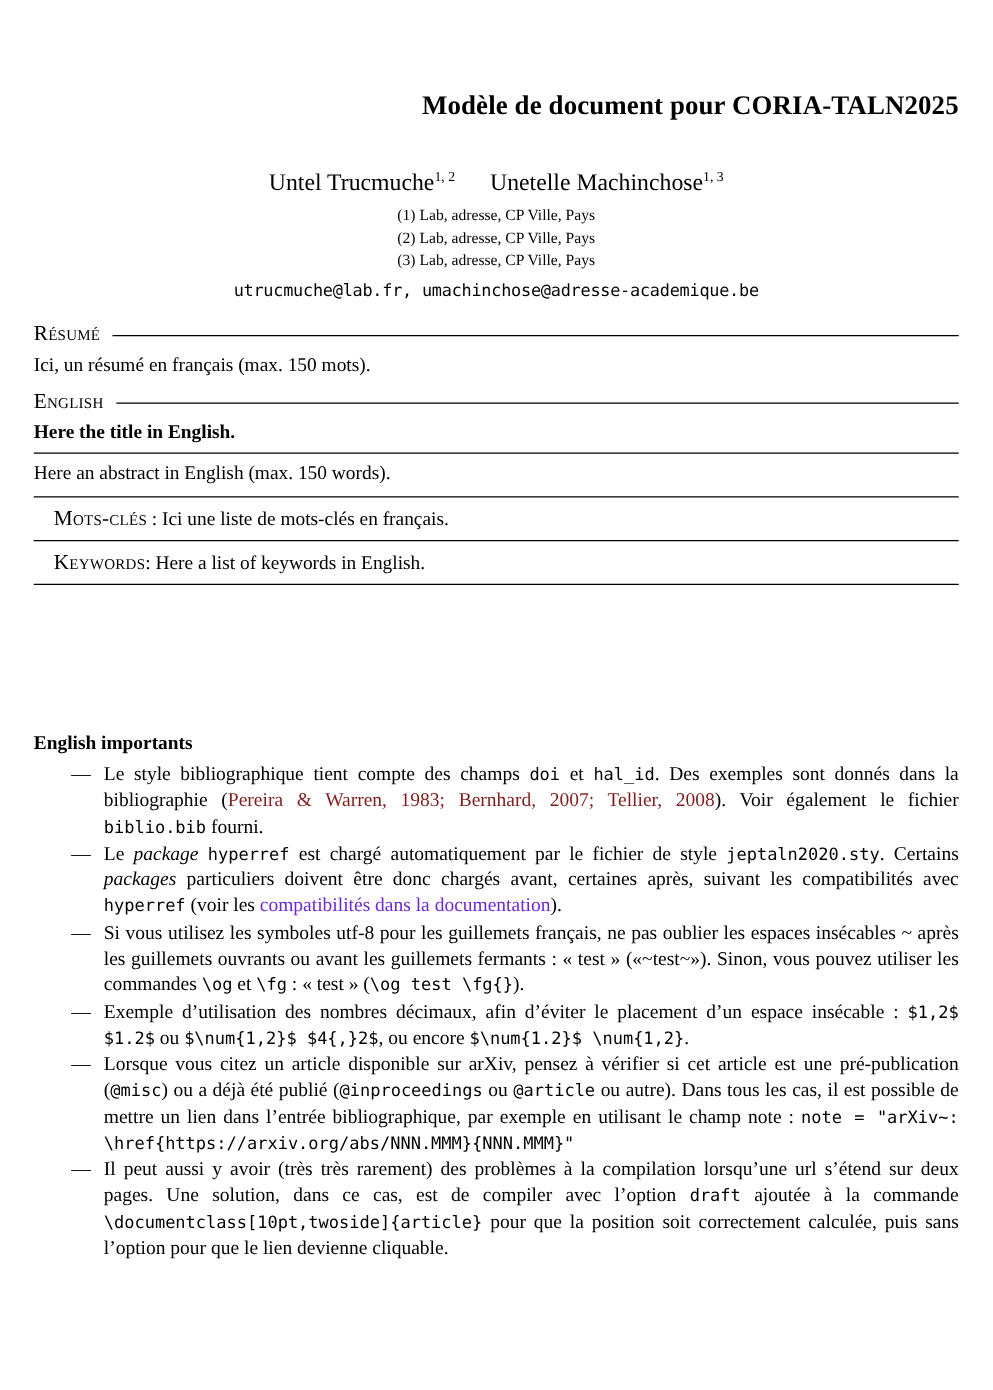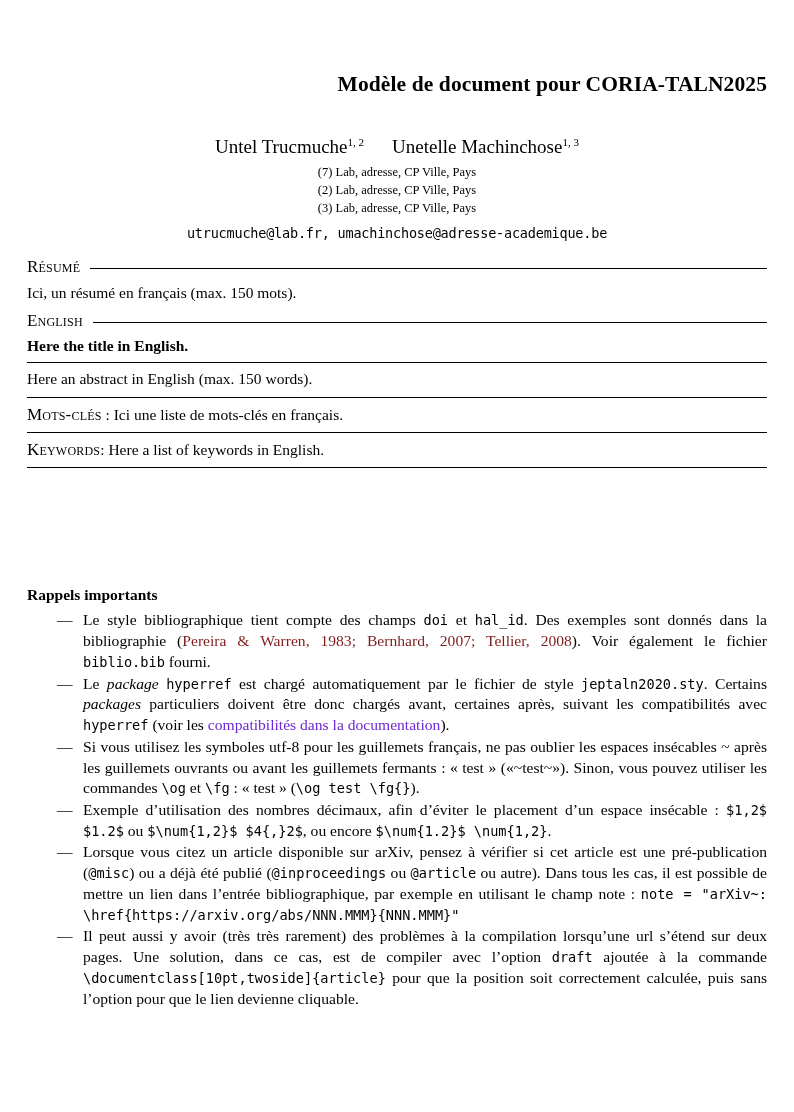--- a/index.html
+++ b/index.html
@@ -98,21 +98,21 @@
     margin: 6px 0 8px 0;
     line-height: 1.3;
   }
   .bold-line {
     font-size: 15.5px;
     font-weight: bold;
     margin: 6px 0 7px 0;
   }
   .kw-line {
     font-size: 15.5px;
-    margin: 7px 0 7px 0;
+    margin: 7px 0 7px 16px;
   }
   .kw-label {
     font-variant: small-caps;
     font-size: 17px;
     letter-spacing: 0.2px;
   }
   .abstract-block { margin-top: 16px; }
 
   
   .reminders {
@@ -155,21 +155,21 @@
 
 <div class="page">
   <div class="content">
 
     <div class="title">Modèle de document pour CORIA-TALN2025</div>
 
     <div class="authors">
       <span class="author"><span>Untel Trucmuche</span><sup>1, 2</sup></span><span class="author"><span>Unetelle Machinchose</span><sup>1, 3</sup></span>
     </div>
 
-    <div class="affil">(7) Lab, adresse, CP Ville, Pays</div>
+    <div class="affil">(1) Lab, adresse, CP Ville, Pays</div>
     <div class="affil">(2) Lab, adresse, CP Ville, Pays</div>
     <div class="affil">(3) Lab, adresse, CP Ville, Pays</div>
 
     <div class="emails">utrucmuche@lab.fr, umachinchose@adresse-academique.be</div>
 
     <div class="abstract-block">
 
       <div class="sec-head-row">
         <div class="sec-head">Résumé</div>
         <div class="rule"></div>
@@ -190,21 +190,21 @@
       </div>
       <div class="full-rule"></div>
 
       <div class="kw-line">
         <span class="kw-label">Keywords</span><span>: </span><span>Here a list of keywords in English.</span>
       </div>
       <div class="full-rule"></div>
     </div>
 
     <div class="reminders">
-      <div class="rem-title">Rappels importants</div>
+      <div class="rem-title">English importants</div>
       <ul class="dashlist" id="reminders-list">
           <li><span>Le style bibliographique tient compte des champs </span><span class="mono">doi</span><span> et </span><span class="mono">hal_id</span><span>. Des exemples sont donnés dans la bibliographie (</span><span class="cite">Pereira &amp; Warren, 1983; Bernhard, 2007; Tellier, 2008</span><span>). Voir également le fichier </span><span class="mono">biblio.bib</span><span> fourni.</span></li>
           <li><span>Le </span><span class="it">package</span><span> </span><span class="mono">hyperref</span><span> est chargé automatiquement par le fichier de style </span><span class="mono">jeptaln2020.sty</span><span>. Certains </span><span class="it">packages</span><span> particuliers doivent être donc chargés avant, certaines après, suivant les compatibilités avec </span><span class="mono">hyperref</span><span> (voir les </span><span class="link">compatibilités dans la documentation</span><span>).</span></li>
           <li><span>Si vous utilisez les symboles utf-8 pour les guillemets français, ne pas oublier les espaces insécables ~ après les guillemets ouvrants ou avant les guillemets fermants : « test » («~test~»). Sinon, vous pouvez utiliser les commandes </span><span class="mono">\og</span><span> et </span><span class="mono">\fg</span><span> : « test » (</span><span class="mono">\og test \fg{}</span><span>).</span></li>
           <li><span>Exemple d’utilisation des nombres décimaux, afin d’éviter le placement d’un espace insécable : </span><span class="mono">$1,2$ $1.2$</span><span> ou </span><span class="mono">$\num{1,2}$ $4{,}2$</span><span>, ou encore </span><span class="mono">$\num{1.2}$ \num{1,2}</span><span>.</span></li>
           <li><span>Lorsque vous citez un article disponible sur arXiv, pensez à vérifier si cet article est une pré-publication (</span><span class="mono">@misc</span><span>) ou a déjà été publié (</span><span class="mono">@inproceedings</span><span> ou </span><span class="mono">@article</span><span> ou autre). Dans tous les cas, il est possible de mettre un lien dans l’entrée bibliographique, par exemple en utilisant le champ note : </span><span class="mono">note = "arXiv~: \href{https://arxiv.org/abs/NNN.MMM}{NNN.MMM}"</span></li>
           <li><span>Il peut aussi y avoir (très très rarement) des problèmes à la compilation lorsqu’une url s’étend sur deux pages. Une solution, dans ce cas, est de compiler avec l’option </span><span class="mono">draft</span><span> ajoutée à la commande </span><span class="mono">\documentclass[10pt,twoside]{article}</span><span> pour que la position soit correctement calculée, puis sans l’option pour que le lien devienne cliquable.</span></li>
         </ul>
     </div>
 

